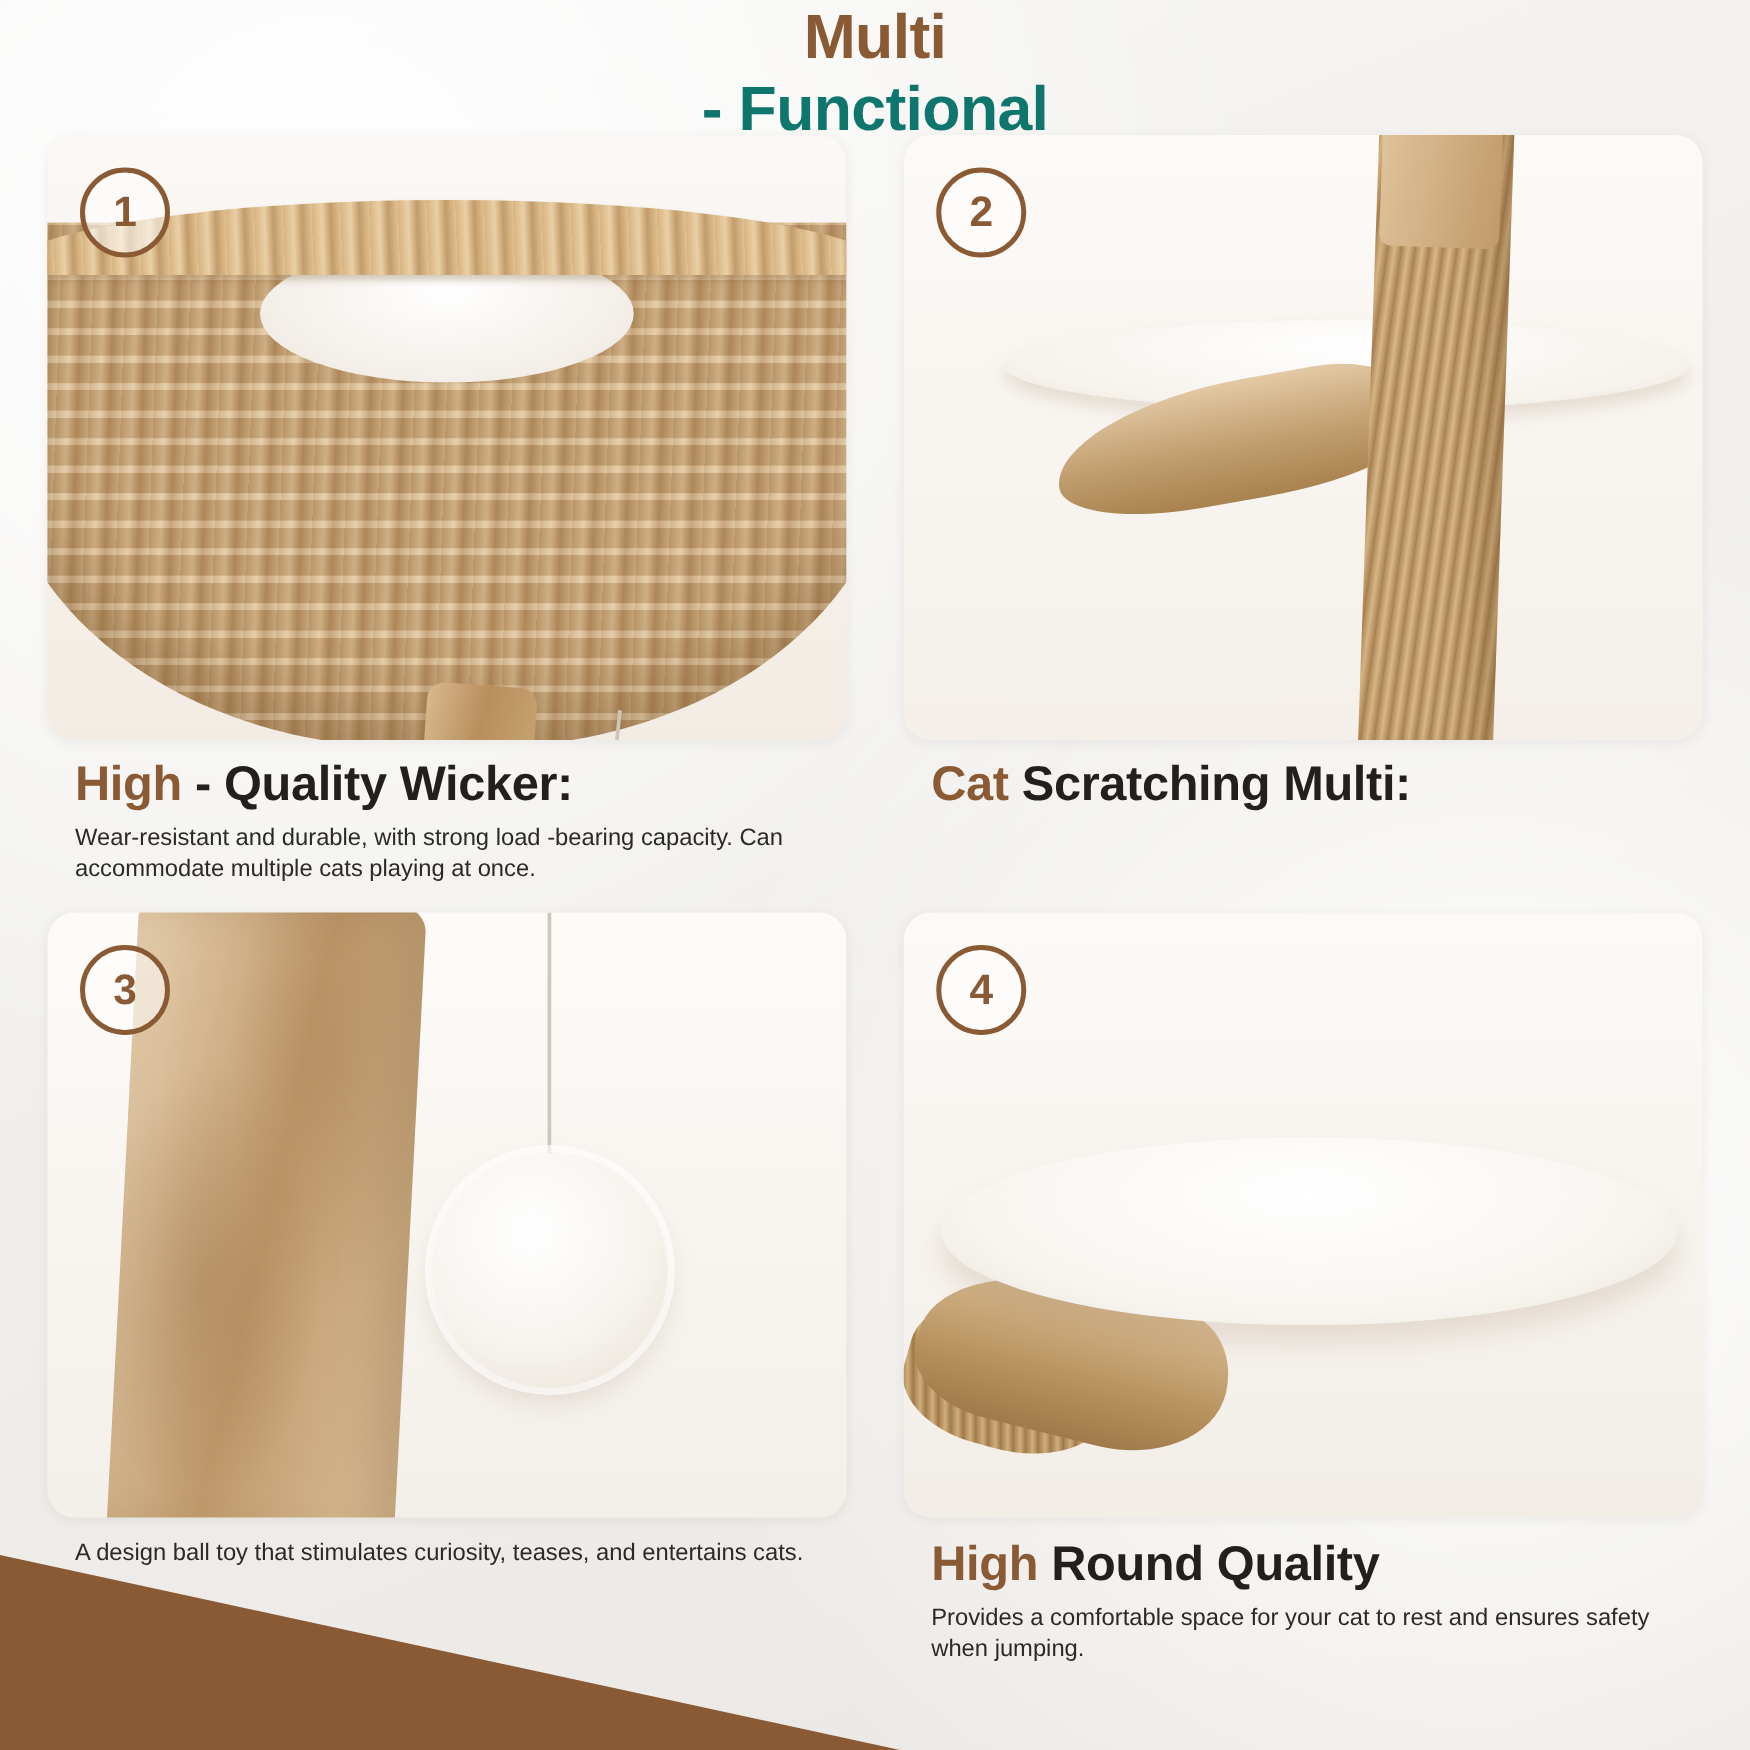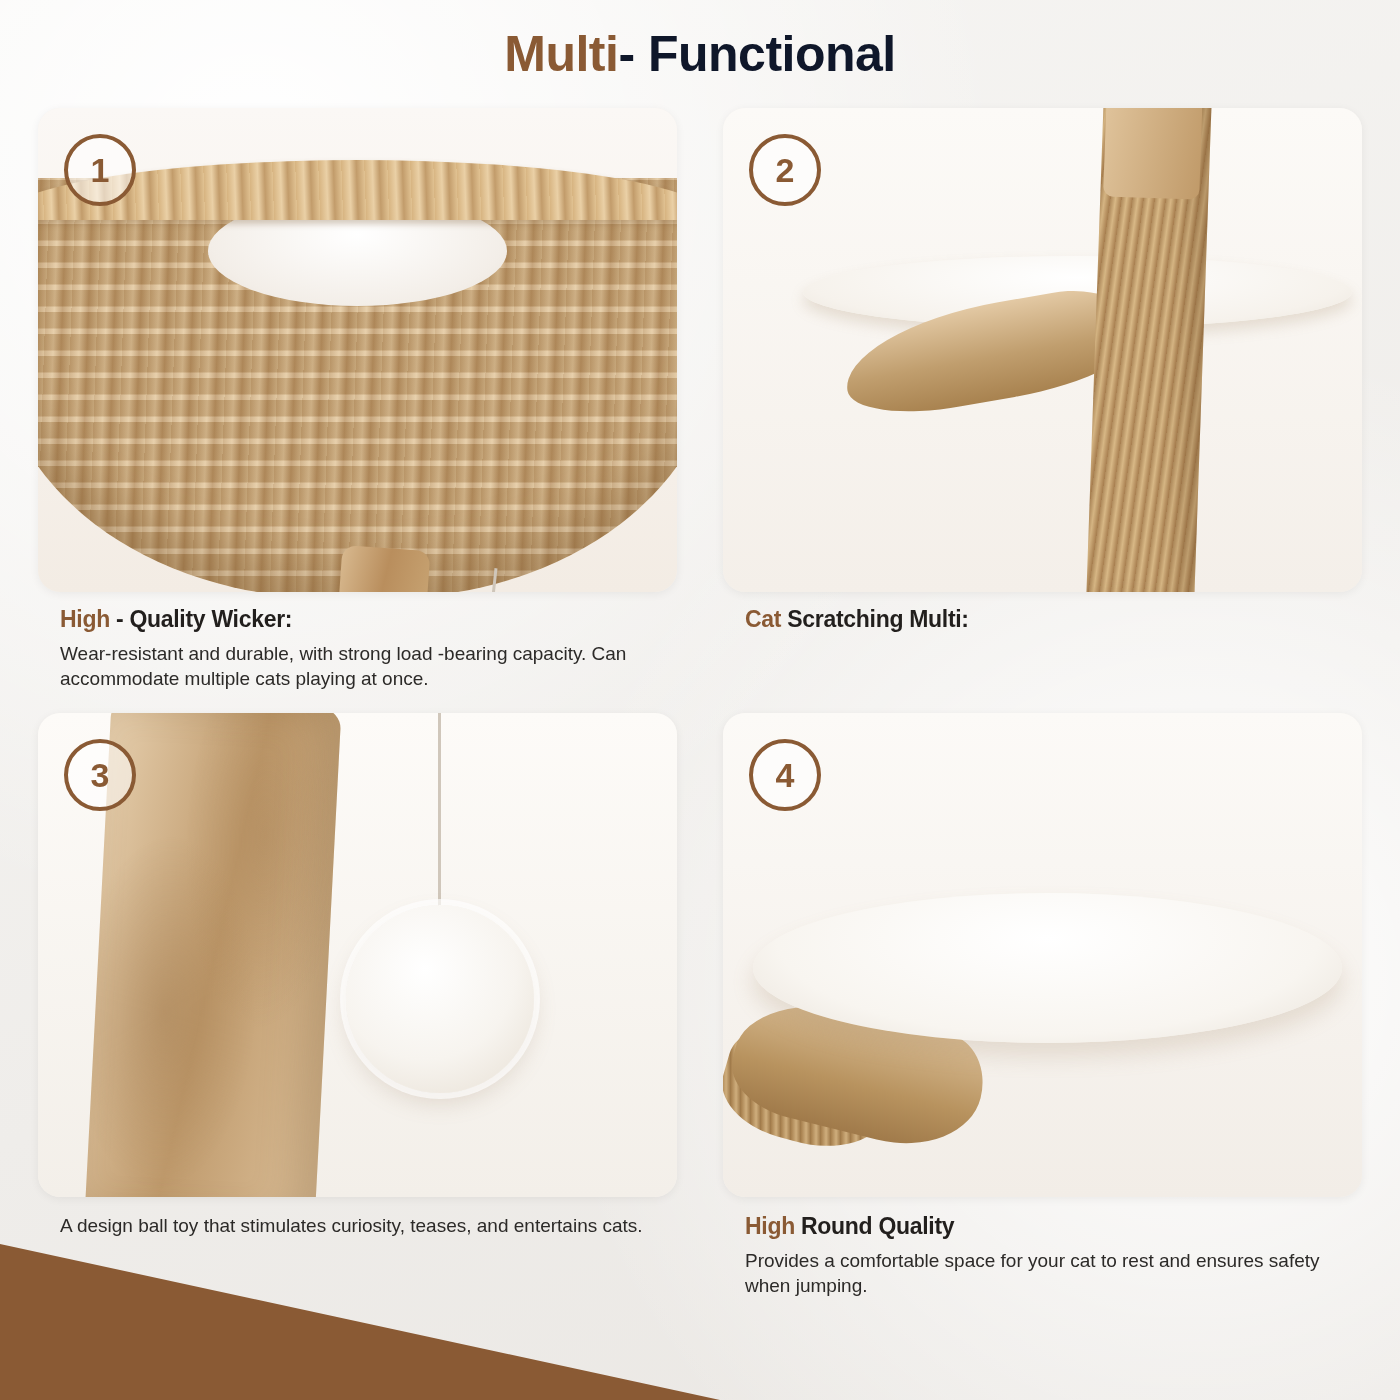--- a/index.html
+++ b/index.html
@@ -43,27 +43,27 @@
     height: 1400px;
     box-sizing: border-box;
     padding: 0 38px;
   }
 
   
   .header {
     height: 108px;
     display: flex;
     align-items: center;
-    justify-content: center;
     font-size: 50px;
     font-weight: bold;
     letter-spacing: -0.5px;
+    flex-direction: column;
   }
   .header .accent { color: #8a5a34; }
-  .header .dark { color: #0f172a; }
+  .header .dark { color: #0f766e; }
 
   
   .grid {
     display: grid;
     grid-template-columns: 1fr 1fr;
     grid-template-rows: auto auto;
     column-gap: 46px;
     row-gap: 22px;
   }
   .cell { display: flex; flex-direction: column; }
@@ -90,21 +90,21 @@
     display: flex;
     align-items: center;
     justify-content: center;
     font-size: 34px;
     font-weight: bold;
     z-index: 6;
   }
 
   .caption { padding: 14px 2px 0 22px; }
   .cap-title {
-    font-size: 23px;
+    font-size: 39px;
     font-weight: bold;
     color: #221f1d;
     letter-spacing: -0.3px;
     margin-bottom: 8px;
   }
   .cap-title .accent { color: #8a5a34; }
   .cap-body {
     font-size: 19px;
     line-height: 1.32;
     color: #2c2a28;

